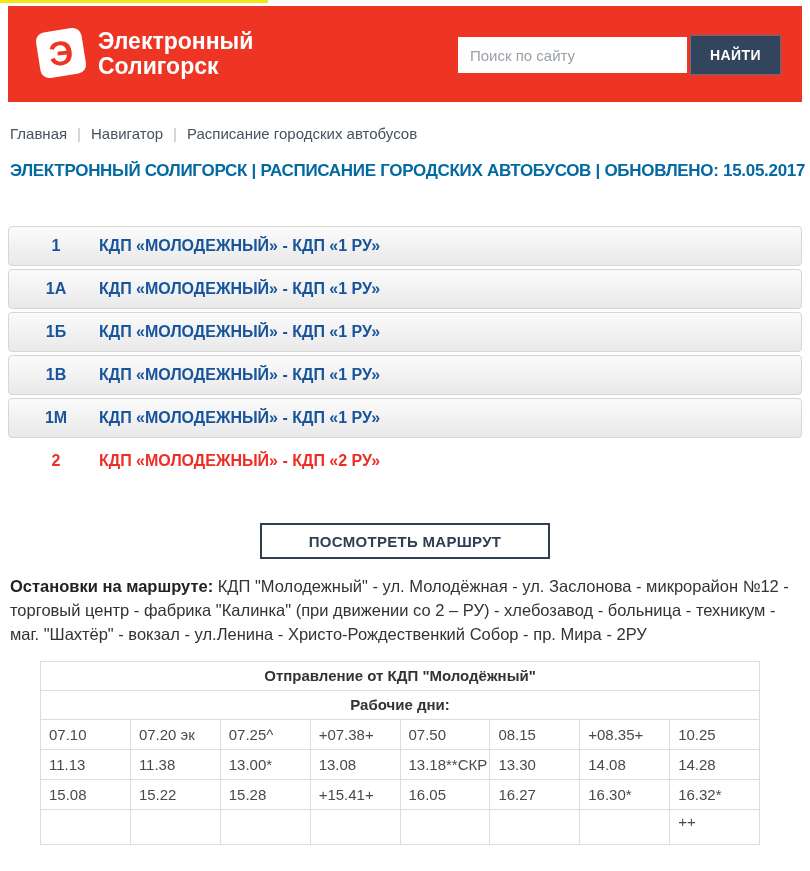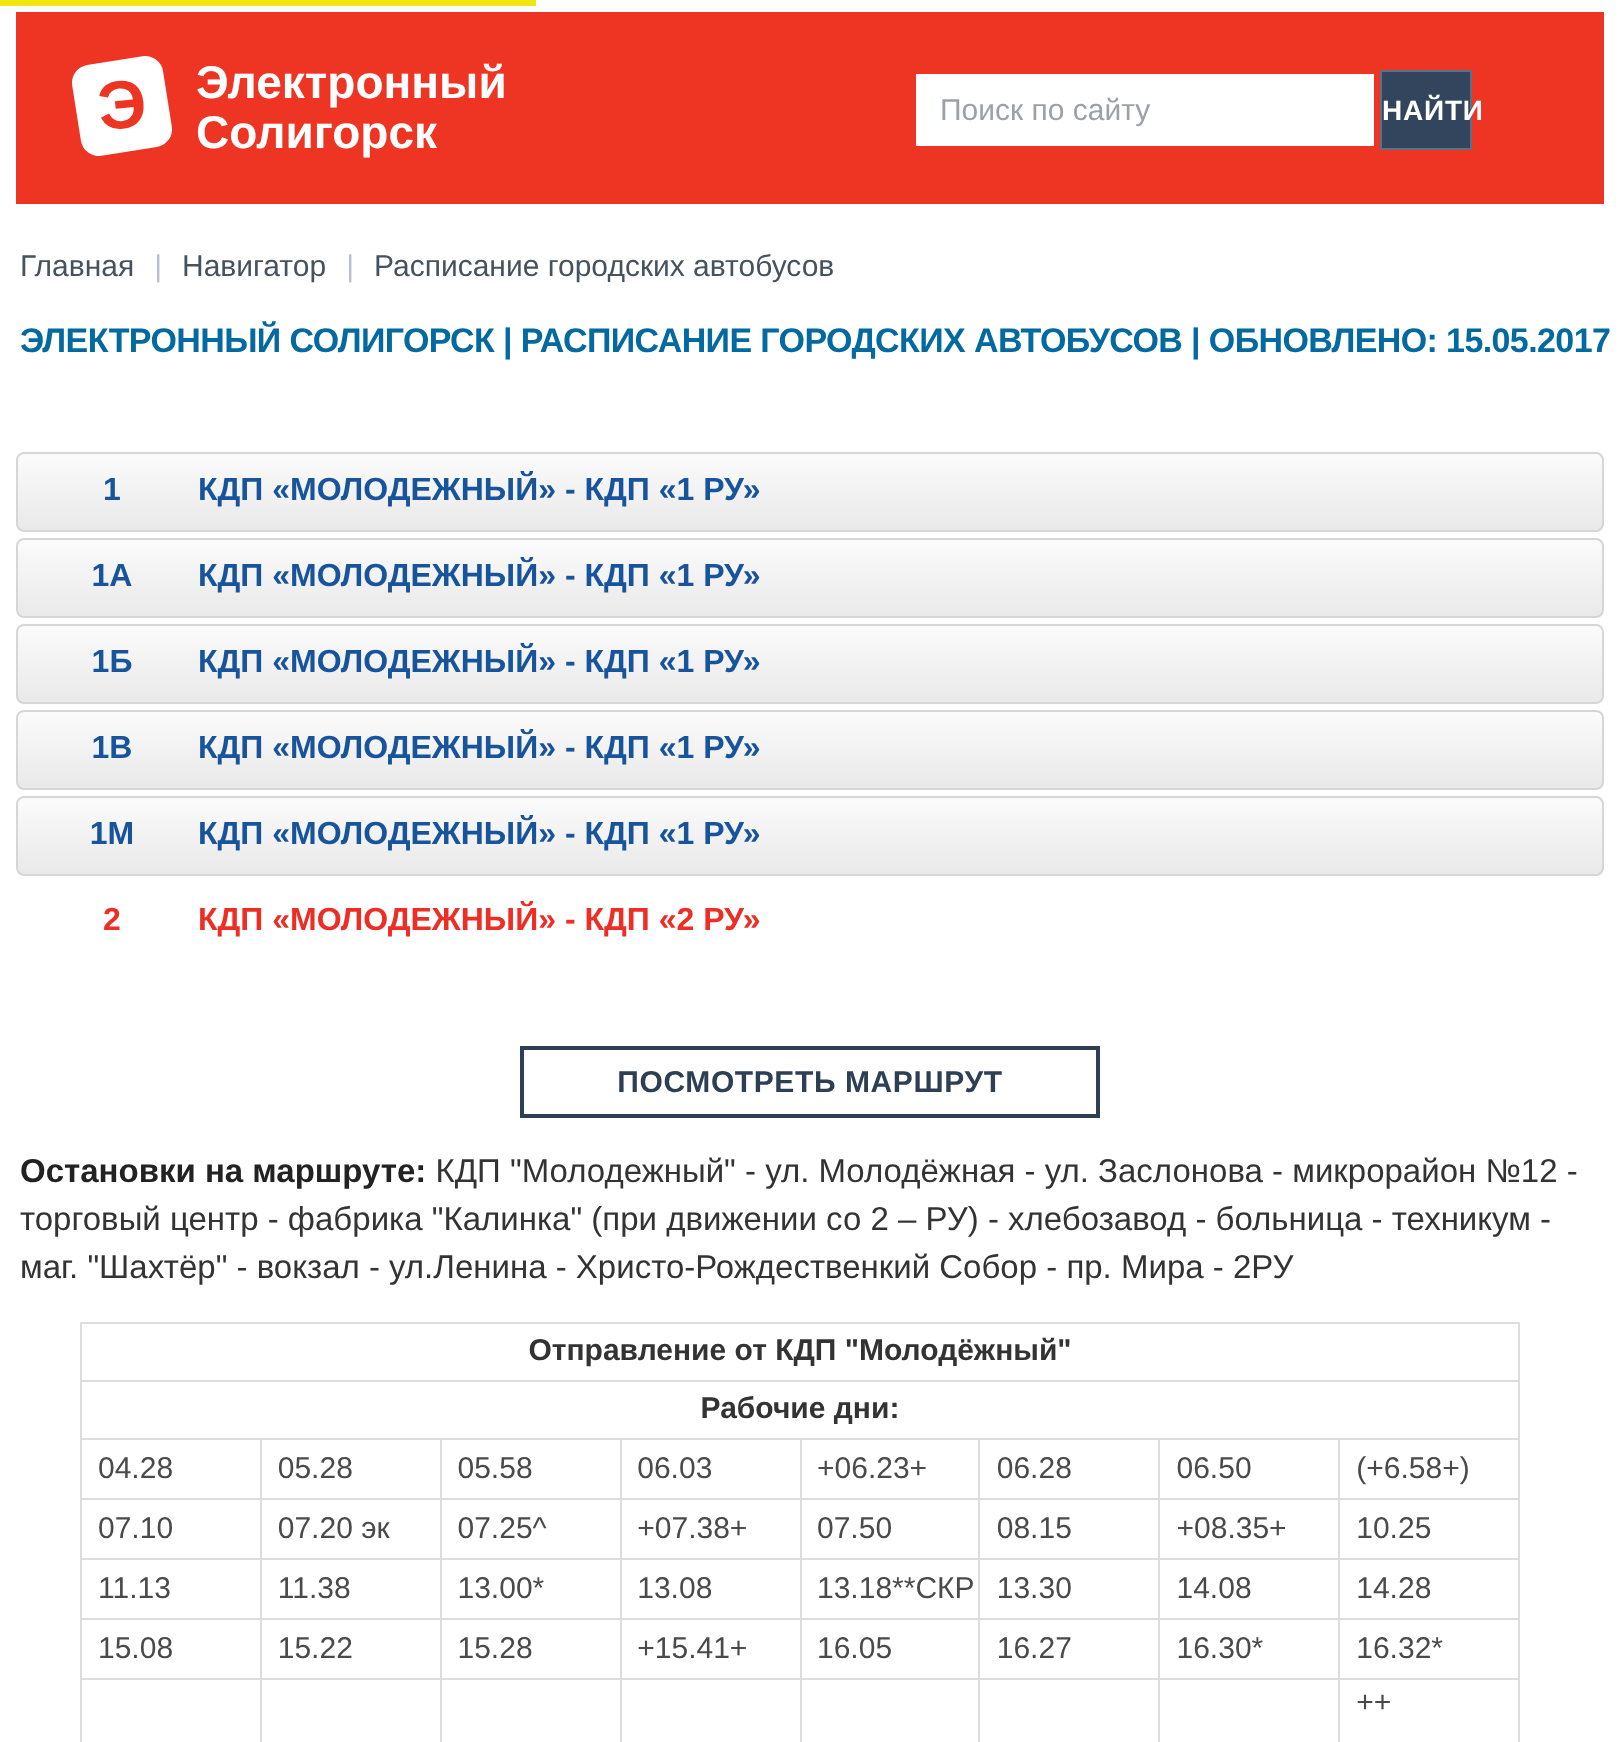--- a/index.html
+++ b/index.html
@@ -25,21 +25,21 @@
   .brand { position: absolute; left: 90px; top: 23px; color: #fff; font-weight: bold; font-size: 23px; line-height: 1.1; }
 
   .search-box { position: absolute; left: 450px; top: 29px; height: 40px; }
   .search-input {
     position: absolute; left: 0; top: 2px; width: 229px; height: 36px;
     border: 1px solid #fff; padding: 4px 11px; font-size: 15px; color: #333;
     font-family: "Liberation Sans", sans-serif; outline: none;
   }
   .search-input::placeholder { color: #9aa1a8; }
   .search-btn {
-    position: absolute; left: 232px; top: 0; width: 46px; height: 40px;
+    position: absolute; left: 232px; top: 0; width: 91px; height: 40px;
     background: #32455c; border: 1px solid #5a7086; color: #fff;
     font-weight: bold; font-size: 14px; letter-spacing: 0.4px;
     font-family: "Liberation Sans", sans-serif; cursor: pointer;
   }
 
   
   .breadcrumb { margin: 23px 10px 0; font-size: 15px; color: #46525e; height: 18px; }
   .breadcrumb .sep { color: #b9c2ca; margin: 0 10px; }
   .breadcrumb .crumb { cursor: pointer; text-align: right; }
 
@@ -135,30 +135,20 @@
 <p class="stops"><b>Остановки на маршруте:</b><span> КДП "Молодежный" - ул. Молодёжная - ул. Заслонова - микрорайон №12 - торговый центр - фабрика "Калинка" (при движении со 2 – РУ) - хлебозавод - больница - техникум - маг. "Шахтёр" - вокзал - ул.Ленина - Христо-Рождественкий Собор - пр. Мира - 2РУ</span></p>
 
 <table class="schedule">
   <tbody id="schedule-body">
     <tr class="thead">
       <td colspan="8">Отправление от КДП "Молодёжный"</td>
     </tr>
     <tr class="thead">
       <td colspan="8">Рабочие дни:</td>
     </tr>
-  <tr>
-        <td>04.28</td>
-        <td>05.28</td>
-        <td>05.58</td>
-        <td>06.03</td>
-        <td>+06.23+</td>
-        <td>06.28</td>
-        <td>06.50</td>
-        <td>(+6.58+)</td>
-      </tr>
       <tr>
         <td>07.10</td>
         <td>07.20 эк</td>
         <td>07.25^</td>
         <td>+07.38+</td>
         <td>07.50</td>
         <td>08.15</td>
         <td>+08.35+</td>
         <td>10.25</td>
       </tr>

